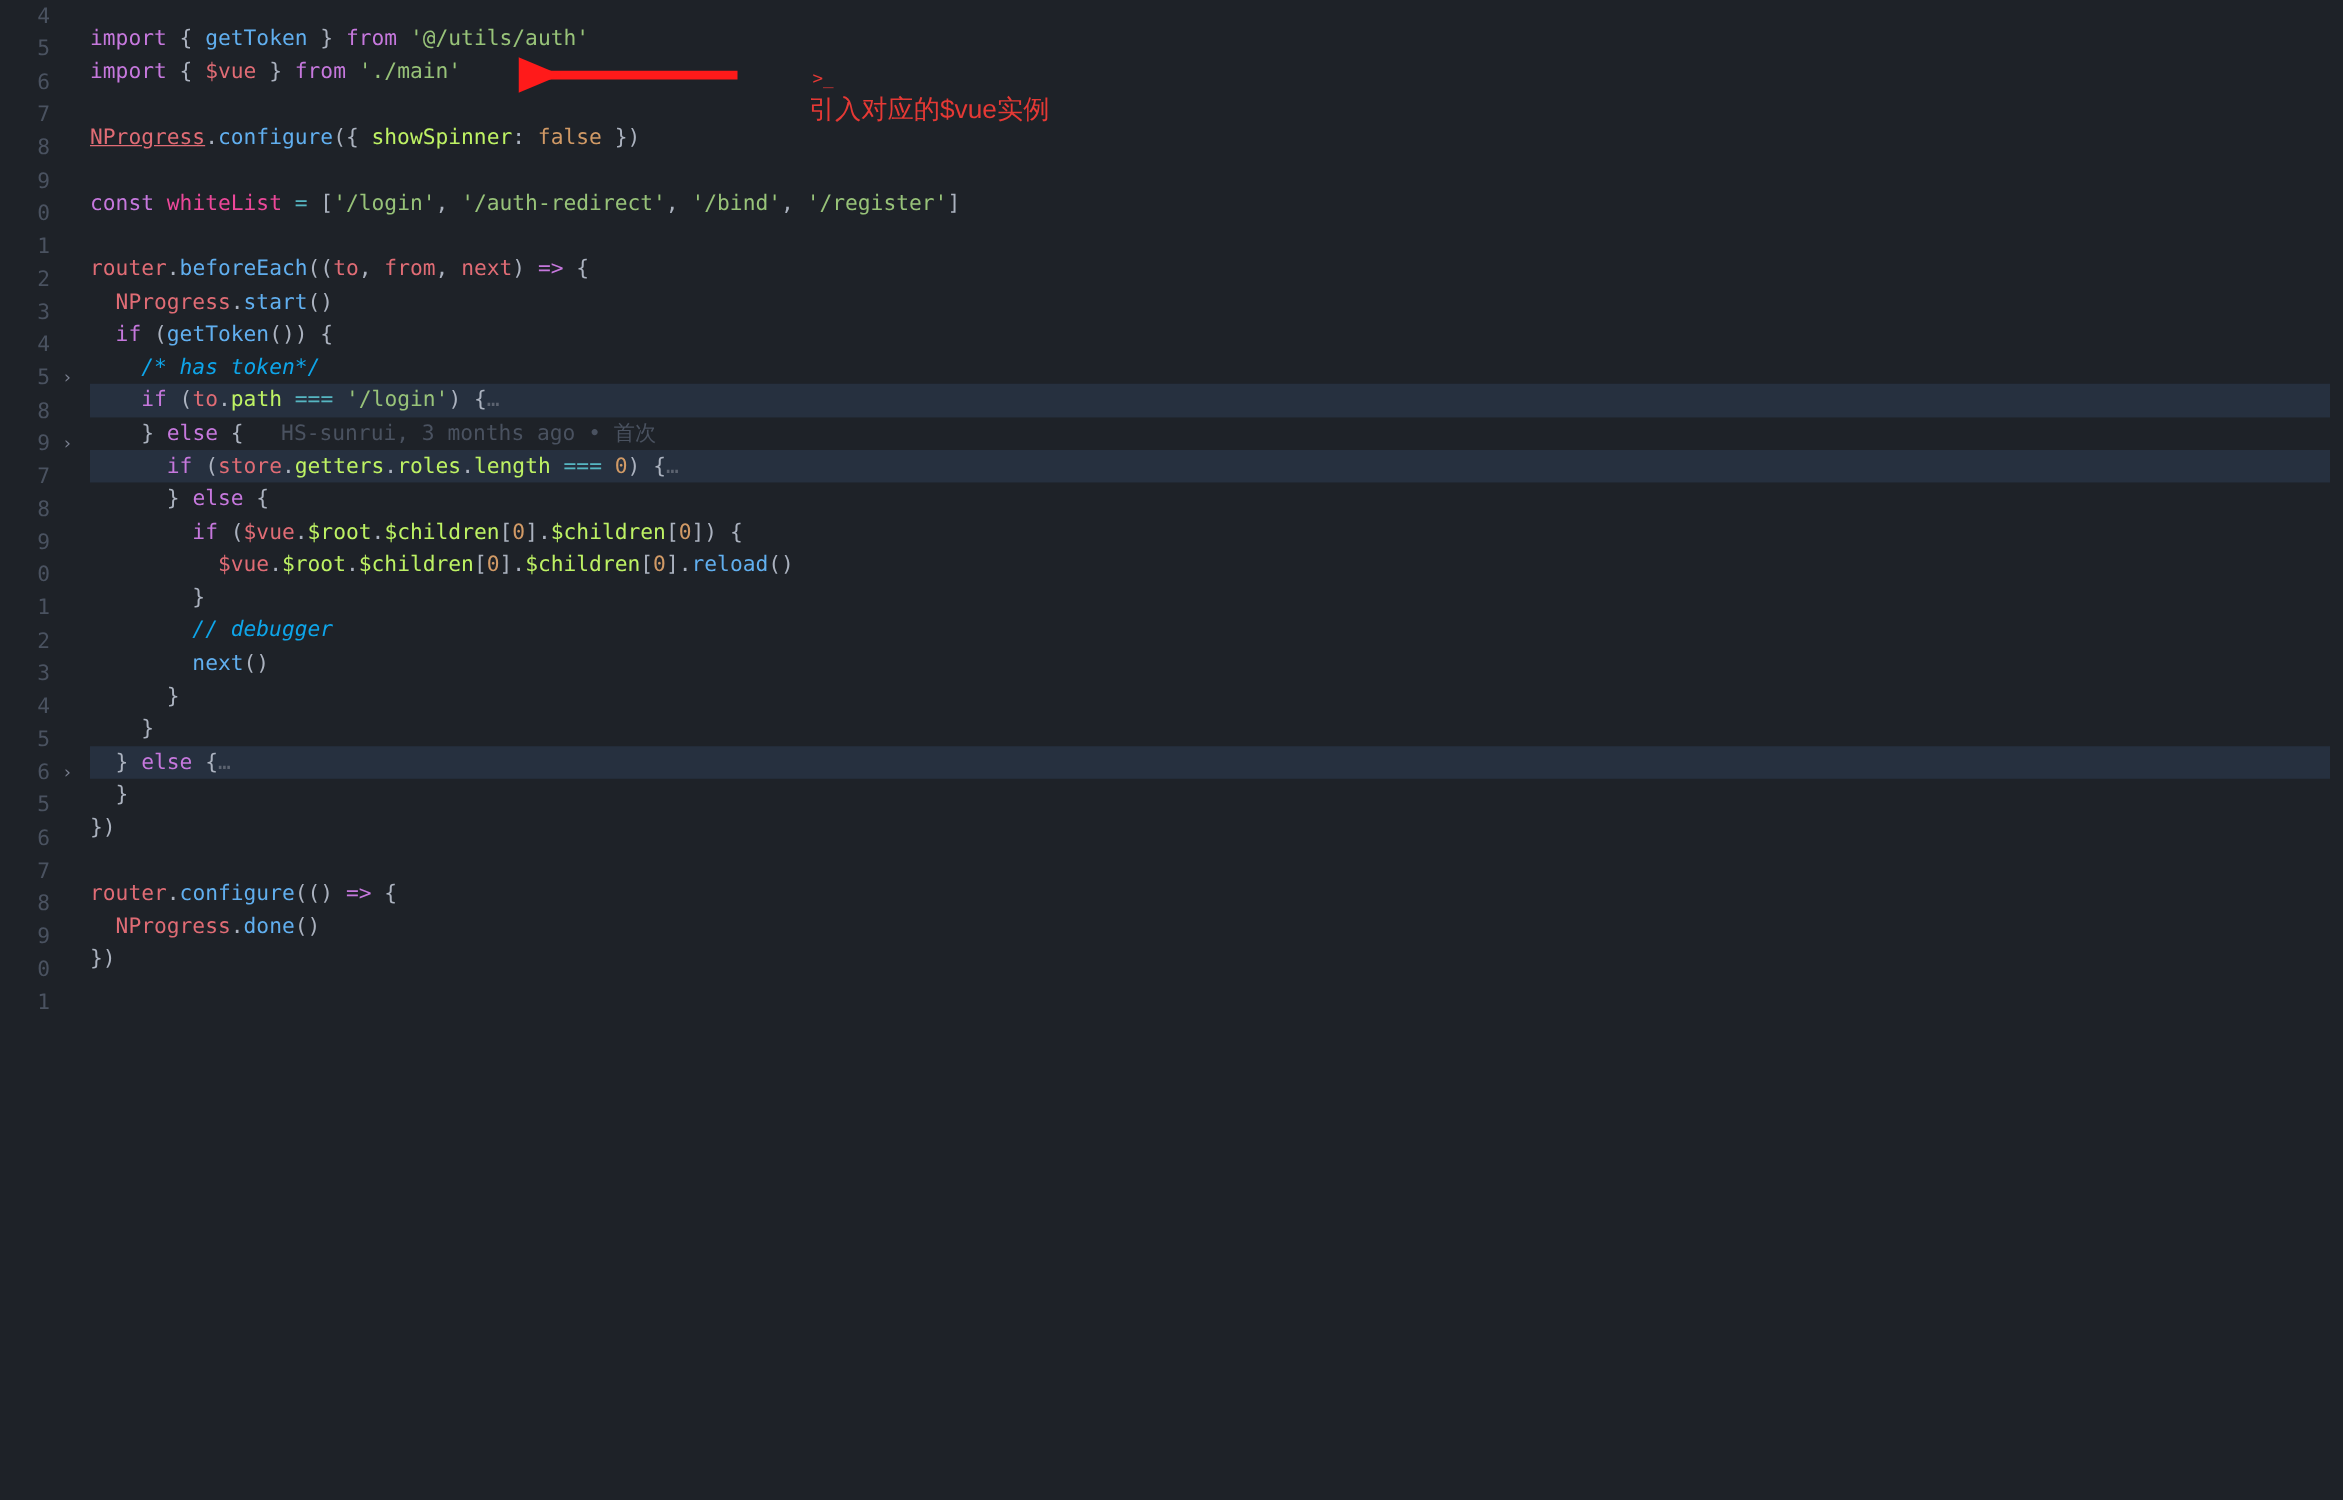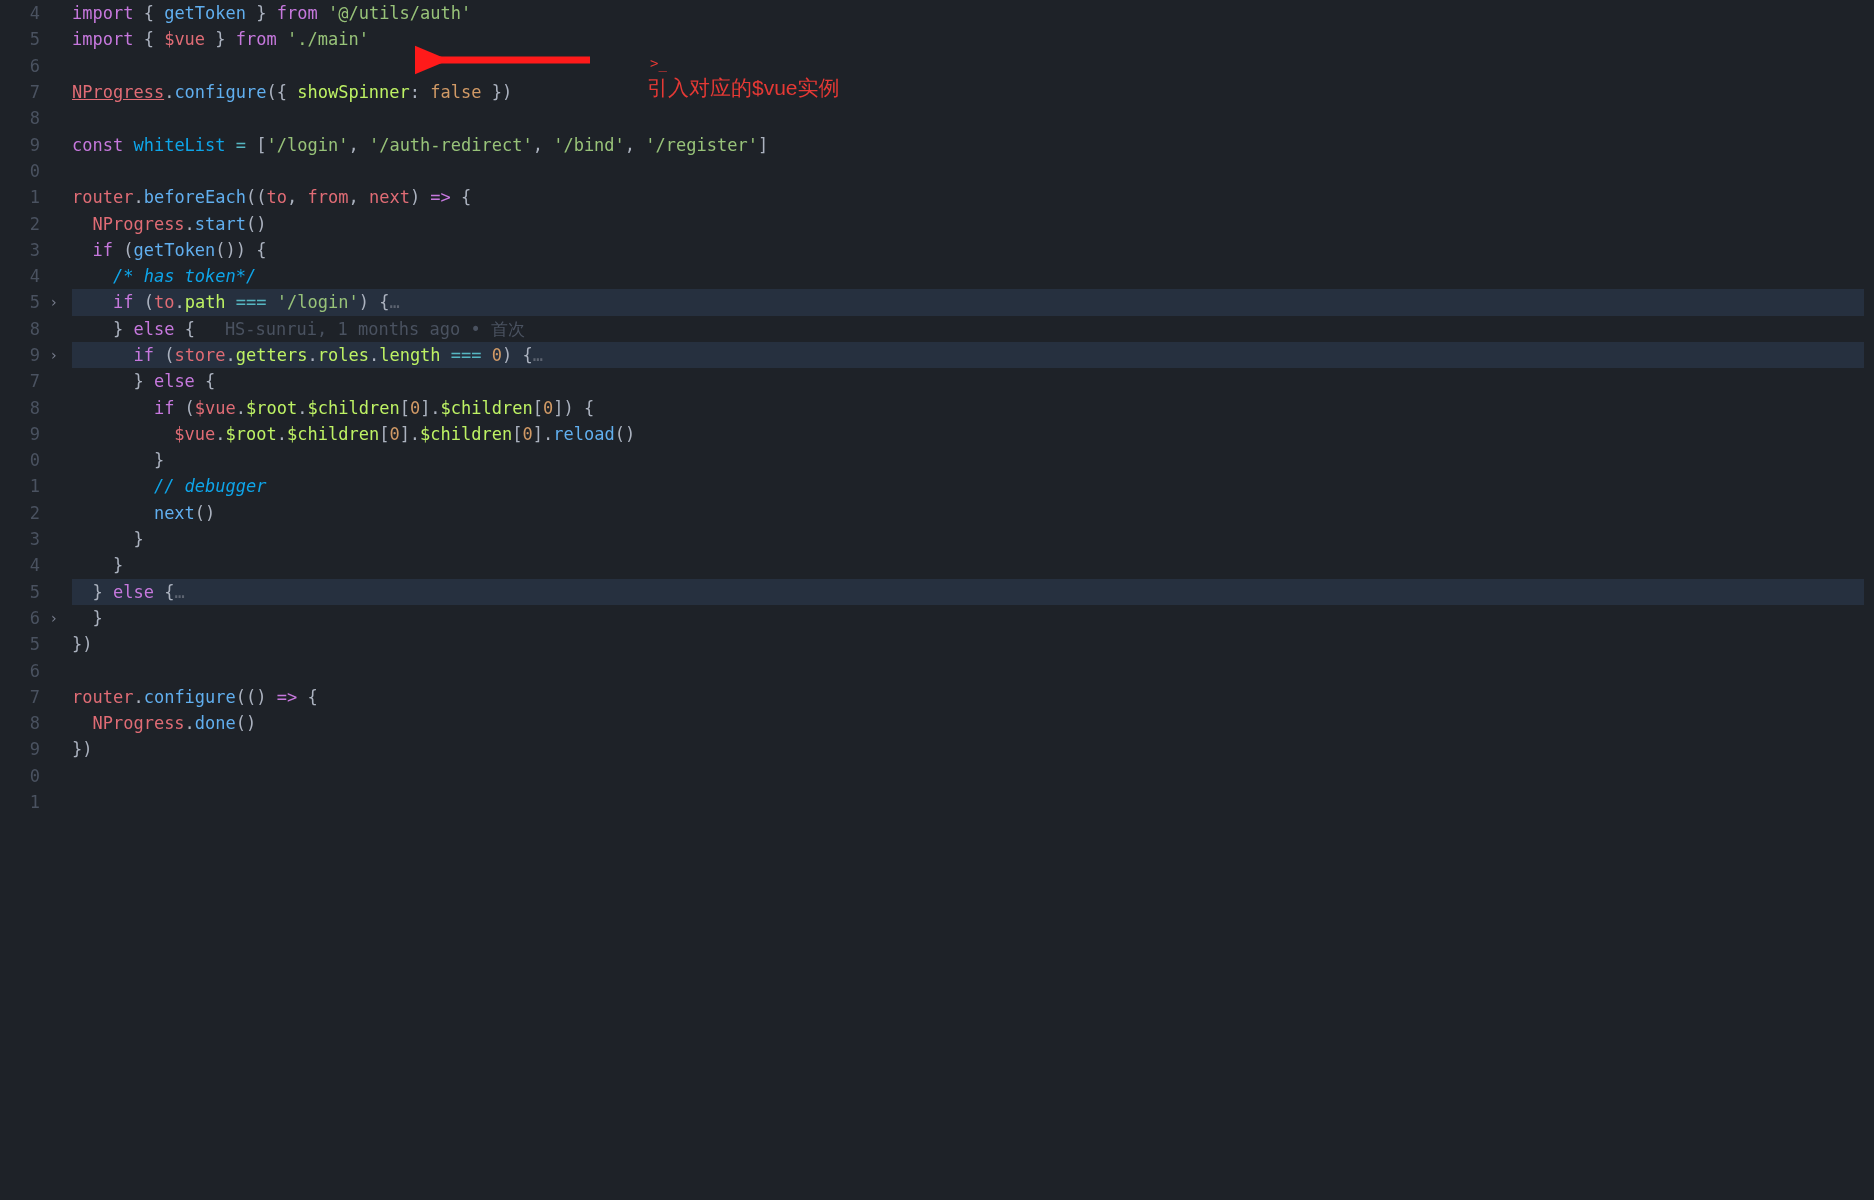--- a/index.html
+++ b/index.html
@@ -39,20 +39,21 @@
       position: absolute;
       right: -18px;
       color: #7a8090;
       font-size: 14px;
       cursor: pointer;
     }
     .code-area {
       flex: 1;
       padding-left: 24px;
       position: relative;
+      margin-top: 18px;
     }
     .code-line {
       height: 26.3px;
       white-space: pre;
       display: flex;
       align-items: center;
       position: relative;
     }
     .highlight-inner {
       position: absolute;
@@ -69,21 +70,21 @@
     .fn-call { color: #61afef; }
     .var { color: #e06c75; }
     .str { color: #98c379; }
     .num { color: #d19a66; }
     .const { color: #d19a66; }
     .op { color: #56b6c2; }
     .punct { color: #abb2bf; }
     .comment { color: #0ea5e9; font-style: italic; }
     .prop { color: #bef264; }
     .param { color: #e06c75; }
-    .ident { color: #0ea5e9; }
+    .ident { color: #ec4899; }
     .underline { text-decoration: underline; }
     .blame { color: #4a5260; font-style: normal; margin-left: 30px; }
     .ellipsis { color: #5c6370; }
     
     .annotation-arrow {
       position: absolute;
       top: 35px;
       left: 415px;
       z-index: 10;
     }
@@ -152,21 +153,21 @@
       <div class="code-line"><span></span></div>
       <div class="code-line"><span><span class="var underline">NProgress</span><span class="punct">.</span><span class="fn-call">configure</span><span class="punct">({ </span><span class="prop">showSpinner</span><span class="punct">: </span><span class="const">false</span><span class="punct"> })</span></span></div>
       <div class="code-line"><span></span></div>
       <div class="code-line"><span><span class="kw">const</span><span class="punct"> </span><span class="ident">whiteList</span><span class="punct"> </span><span class="op">=</span><span class="punct"> [</span><span class="str">'/login'</span><span class="punct">, </span><span class="str">'/auth-redirect'</span><span class="punct">, </span><span class="str">'/bind'</span><span class="punct">, </span><span class="str">'/register'</span><span class="punct">]</span></span></div>
       <div class="code-line"><span></span></div>
       <div class="code-line"><span><span class="var">router</span><span class="punct">.</span><span class="fn-call">beforeEach</span><span class="punct">((</span><span class="param">to</span><span class="punct">, </span><span class="param">from</span><span class="punct">, </span><span class="param">next</span><span class="punct">) </span><span class="kw">=&gt;</span><span class="punct"> {</span></span></div>
       <div class="code-line"><span>  <span class="var">NProgress</span><span class="punct">.</span><span class="fn-call">start</span><span class="punct">()</span></span></div>
       <div class="code-line"><span>  <span class="kw">if</span><span class="punct"> (</span><span class="fn-call">getToken</span><span class="punct">()) {</span></span></div>
       <div class="code-line"><span>    <span class="comment">/* has token*/</span></span></div>
       <div class="code-line"><div class="highlight-inner"></div><span>    <span class="kw">if</span><span class="punct"> (</span><span class="var">to</span><span class="punct">.</span><span class="prop">path</span><span class="punct"> </span><span class="op">===</span><span class="punct"> </span><span class="str">'/login'</span><span class="punct">) {</span><span class="ellipsis">…</span></span></div>
-      <div class="code-line"><span>    <span class="punct">} </span><span class="kw">else</span><span class="punct"> {</span><span class="blame">HS-sunrui, 1 months ago • 首次</span></span></div>
+      <div class="code-line"><span>    <span class="punct">} </span><span class="kw">else</span><span class="punct"> {</span><span class="blame">HS-sunrui, 3 months ago • 首次</span></span></div>
       <div class="code-line"><div class="highlight-inner"></div><span>      <span class="kw">if</span><span class="punct"> (</span><span class="var">store</span><span class="punct">.</span><span class="prop">getters</span><span class="punct">.</span><span class="prop">roles</span><span class="punct">.</span><span class="prop">length</span><span class="punct"> </span><span class="op">===</span><span class="punct"> </span><span class="num">0</span><span class="punct">) {</span><span class="ellipsis">…</span></span></div>
       <div class="code-line"><span>      <span class="punct">} </span><span class="kw">else</span><span class="punct"> {</span></span></div>
       <div class="code-line"><span>        <span class="kw">if</span><span class="punct"> (</span><span class="var">$vue</span><span class="punct">.</span><span class="prop">$root</span><span class="punct">.</span><span class="prop">$children</span><span class="punct">[</span><span class="num">0</span><span class="punct">].</span><span class="prop">$children</span><span class="punct">[</span><span class="num">0</span><span class="punct">]) {</span></span></div>
       <div class="code-line"><span>          <span class="var">$vue</span><span class="punct">.</span><span class="prop">$root</span><span class="punct">.</span><span class="prop">$children</span><span class="punct">[</span><span class="num">0</span><span class="punct">].</span><span class="prop">$children</span><span class="punct">[</span><span class="num">0</span><span class="punct">].</span><span class="fn-call">reload</span><span class="punct">()</span></span></div>
       <div class="code-line"><span>        <span class="punct">}</span></span></div>
       <div class="code-line"><span>        <span class="comment">// debugger</span></span></div>
       <div class="code-line"><span>        <span class="fn-call">next</span><span class="punct">()</span></span></div>
       <div class="code-line"><span>      <span class="punct">}</span></span></div>
       <div class="code-line"><span>    <span class="punct">}</span></span></div>
       <div class="code-line"><div class="highlight-inner"></div><span>  <span class="punct">} </span><span class="kw">else</span><span class="punct"> {</span><span class="ellipsis">…</span></span></div>

